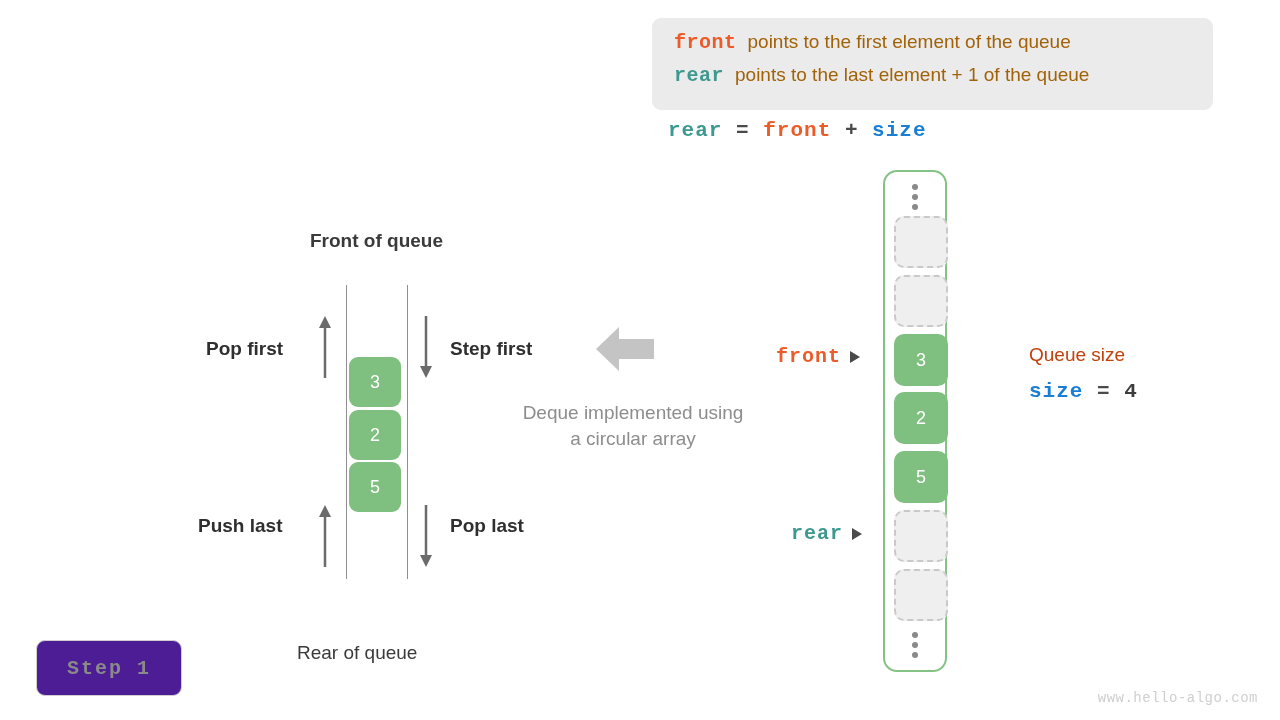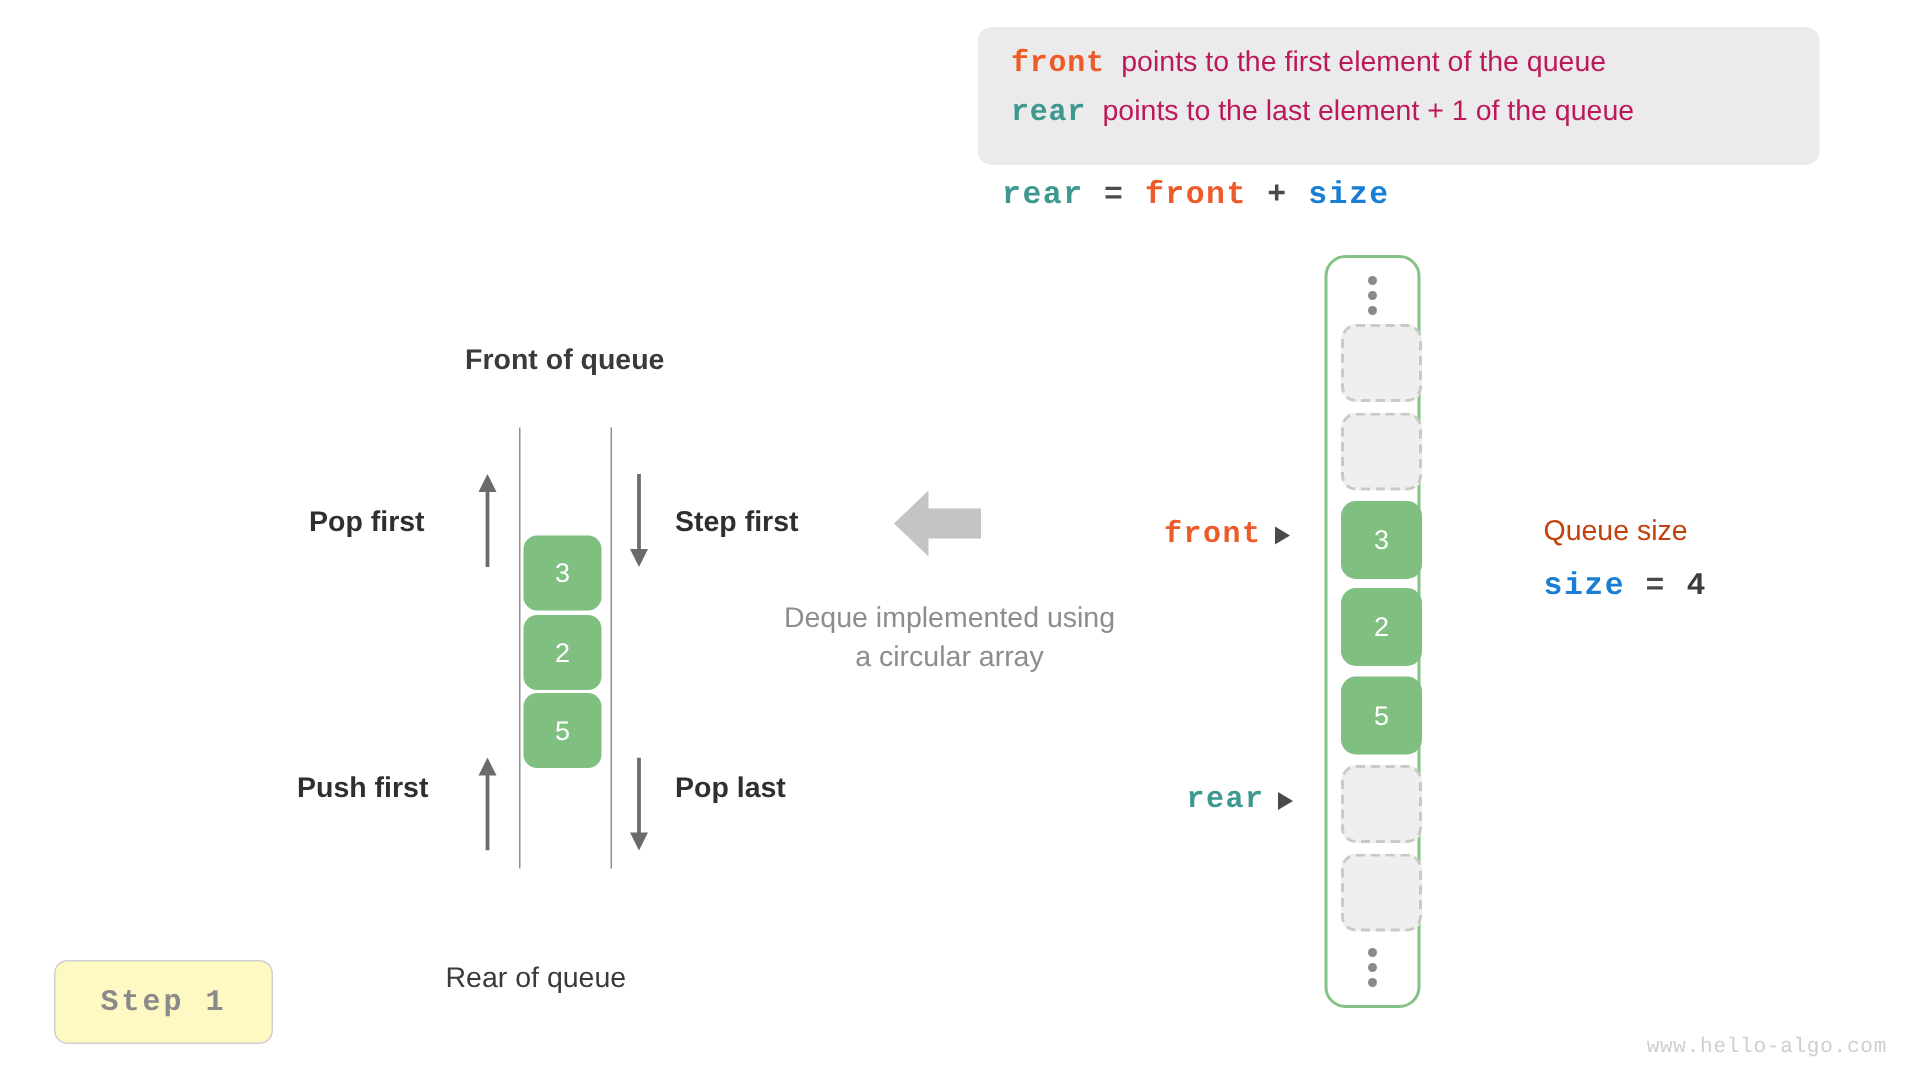--- a/index.html
+++ b/index.html
@@ -41,21 +41,21 @@
   }
   .kw-front { color: #ec5b28; }
   .kw-rear  { color: #3d9990; }
   .kw-size  { color: #1a7fd4; }
   .def-kw {
     font-size: 20px;
     letter-spacing: 0.5px;
   }
   .def-txt {
     font-size: 19px;
-    color: #be185d;
+    color: #a16207;
     margin-left: 11px;
   }
 
   
   #formula {
     position: absolute;
     left: 668px;
     top: 119px;
     font-size: 21px;
     letter-spacing: 1px;
@@ -223,21 +223,21 @@
 
   
   #step-badge {
     position: absolute;
     left: 36px;
     top: 640px;
     width: 144px;
     height: 54px;
     border: 1px solid #cfcfcf;
     border-radius: 9px;
-    background: #fef9c3;
+    background: #4c1d95;
     display: flex;
     align-items: center;
     justify-content: center;
     font-size: 20px;
     font-weight: bold;
     letter-spacing: 2px;
     color: #8a8a8a;
   }
 
   
@@ -286,21 +286,21 @@
 <svg class="varrow" style="left:419px; top:316px;" width="14" height="62" viewBox="0 0 14 62">
   <line x1="7" y1="0" x2="7" y2="53" stroke="#6b6b6b" stroke-width="2.5"></line>
   <polygon points="7,62 13,50 1,50" fill="#6b6b6b"></polygon>
 </svg>
 <div class="op-label" style="left:450px; top:338px;">Step first</div>
 
 <svg class="varrow" style="left:318px; top:505px;" width="14" height="62" viewBox="0 0 14 62">
   <line x1="7" y1="62" x2="7" y2="9" stroke="#6b6b6b" stroke-width="2.5"></line>
   <polygon points="7,0 13,12 1,12" fill="#6b6b6b"></polygon>
 </svg>
-<div class="op-label" style="left:198px; top:515px;">Push first</div>
+<div class="op-label" style="left:198px; top:515px;">Push last</div>
 
 <svg class="varrow" style="left:419px; top:505px;" width="14" height="62" viewBox="0 0 14 62">
   <line x1="7" y1="0" x2="7" y2="53" stroke="#6b6b6b" stroke-width="2.5"></line>
   <polygon points="7,62 13,50 1,50" fill="#6b6b6b"></polygon>
 </svg>
 <div class="op-label" style="left:450px; top:515px;">Pop last</div>
 
 <svg id="big-arrow" viewBox="0 0 58 48">
   <polygon points="0,24 23,2 23,14 58,14 58,34 23,34 23,46" fill="#c4c4c4"></polygon>
 </svg>

